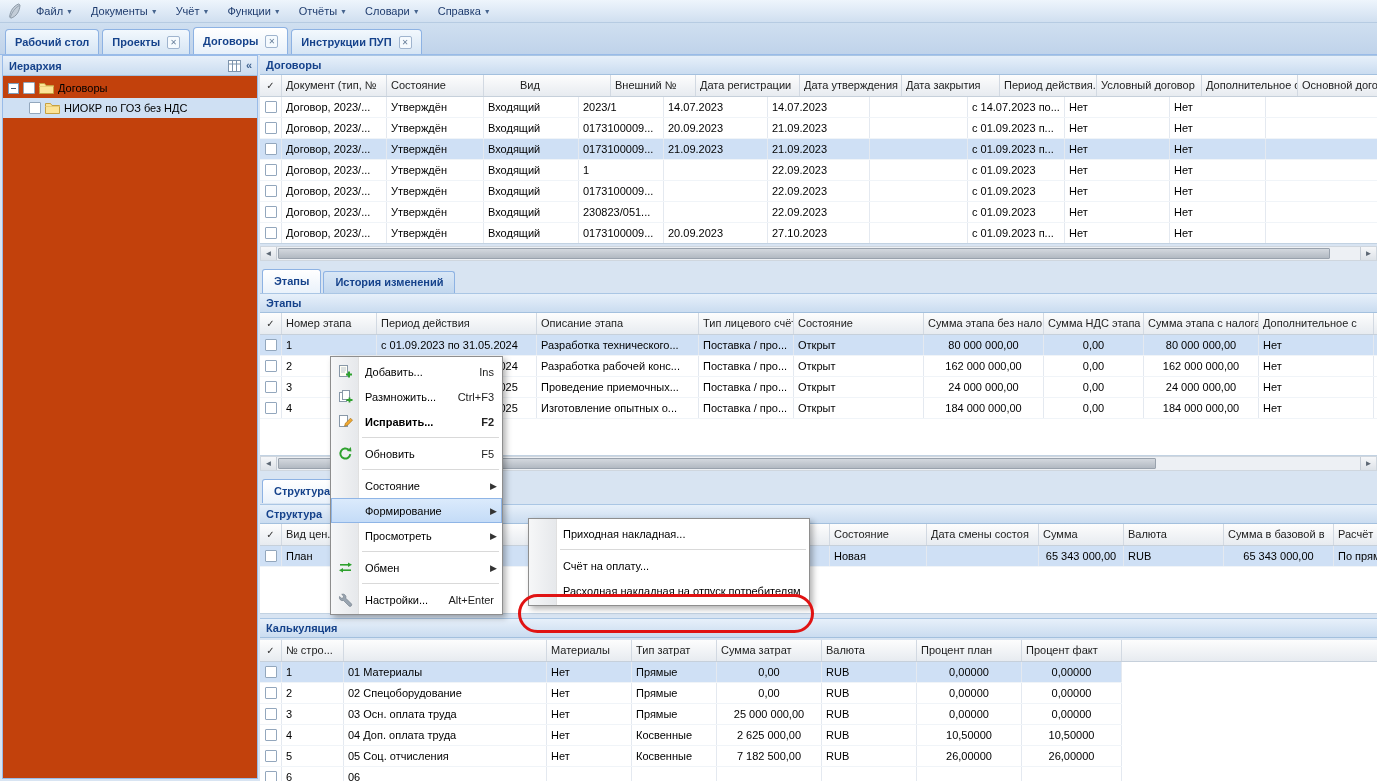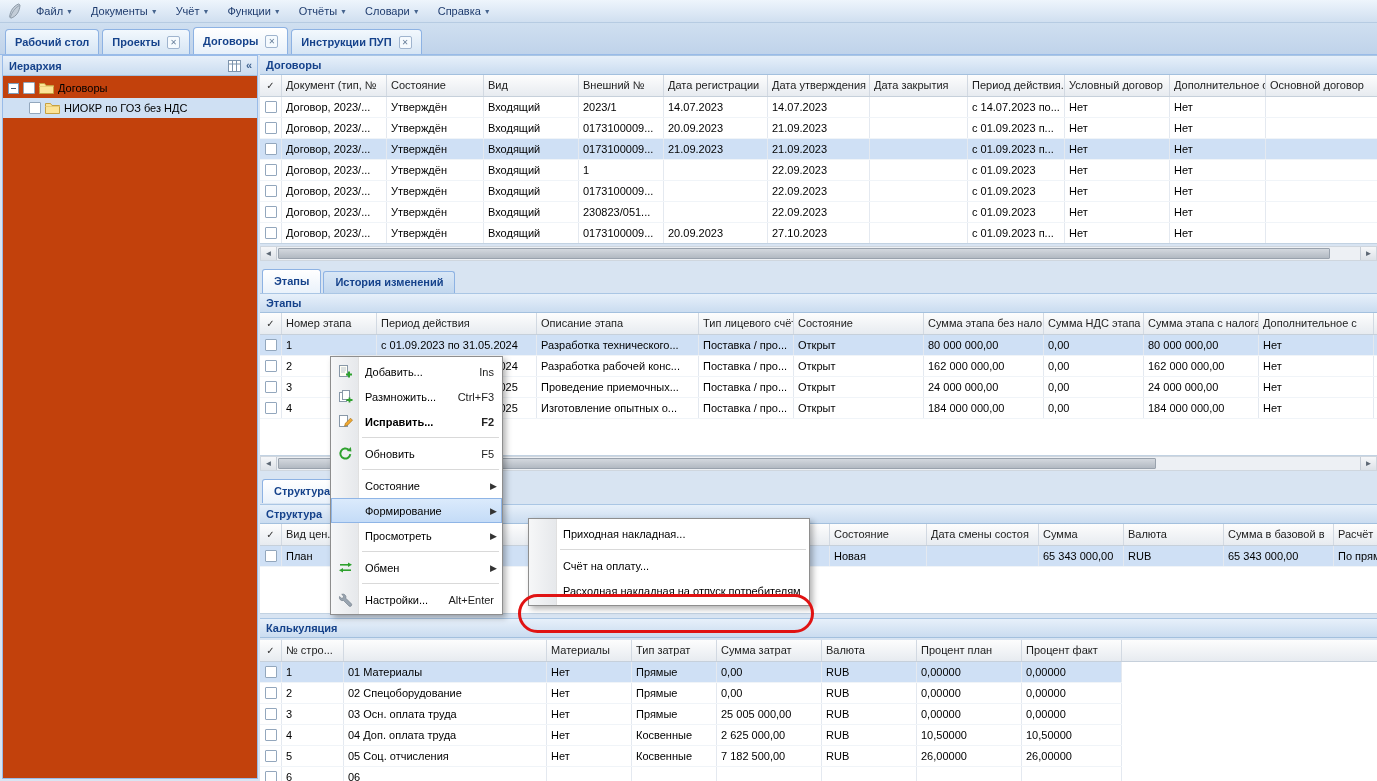--- a/index.html
+++ b/index.html
@@ -80,21 +80,21 @@
   .g-head { display:flex; height:22px; background:linear-gradient(#fdfdfd,#e7ebf0); border-bottom:1px solid #c6d0db; width:max-content; min-width:100%; }
   .g-hcell {
     border-right:1px solid #d2d9e2; padding:4px 4px 0 4px; white-space:nowrap; overflow:hidden;
     color:#1c1c1c; flex:0 0 auto;
   }
   .g-body { background:#fff; }
   .g-row { display:flex; height:21px; width:max-content; min-width:100%; border-bottom:1px solid #f0f4f8; background:#fff; }
   .grid.limit .g-row { min-width:0; }
   .g-row.sel { background:#cfe0f5; }
   .g-cell { border-right:1px solid #e4e9f0; padding:4px 4px 0 4px; white-space:nowrap; overflow:hidden; flex:0 0 auto; }
-  .g-cell.num { text-align:left; }
+  .g-cell.num { text-align:center; }
   .g-cb { display:flex; align-items:center; justify-content:center; padding:0; font-size:10px; color:#333; }
 
   
   .subtabs { display:flex; align-items:flex-end; gap:2px; padding-left:2px; height:25px; }
   .stab {
     height:22px; padding:0 11px; line-height:20px;
     background:linear-gradient(#d9e7f6,#c2d7ee); border:1px solid #8db2e3; border-bottom:none;
     border-radius:3px 3px 0 0; color:#15428b; font-weight:bold; white-space:nowrap;
   }
   .stab.active { background:linear-gradient(#ffffff,#eaf2fb); height:24px; line-height:22px; }
@@ -213,21 +213,21 @@
   <div id="main">
 
     <div class="phdr" style="top:0; height:20px;">
       <span class="title">Договоры</span>
     </div>
     <div class="grid" id="contracts-grid" style="top:20px; height:169px;">
         <div class="g-head">
           <div class="g-hcell g-cb" style="width: 22px;">✓</div>
           <div class="g-hcell" style="width: 105px;">Документ (тип, №</div>
           <div class="g-hcell" style="width: 97px;">Состояние</div>
-          <div class="g-hcell" style="width: 95px;">Вид</div>
+          <div class="g-hcell" style="width: 95px; margin-left: 32px;">Вид</div>
           <div class="g-hcell" style="width: 85px;">Внешний №</div>
           <div class="g-hcell" style="width: 104px;">Дата регистрации</div>
           <div class="g-hcell" style="width: 102px;">Дата утверждения</div>
           <div class="g-hcell" style="width: 98px;">Дата закрытия</div>
           <div class="g-hcell" style="width: 97px;">Период действия...</div>
           <div class="g-hcell" style="width: 105px;">Условный договор</div>
           <div class="g-hcell" style="width: 96px;">Дополнительное с</div>
           <div class="g-hcell" style="width: 112px;">Основной договор</div>
         </div>
         <div class="g-body">
@@ -512,21 +512,21 @@
             <div class="g-cell num" style="width: 100px;">0,00000</div>
           </div>
           <div class="g-row">
             <div class="g-cell g-cb" style="width: 22px;">
               <span class="cbx"></span>
             </div>
             <div class="g-cell" style="width: 62px;">3</div>
             <div class="g-cell" style="width: 203px;">03 Осн. оплата труда</div>
             <div class="g-cell" style="width: 85px;">Нет</div>
             <div class="g-cell" style="width: 85px;">Прямые</div>
-            <div class="g-cell num" style="width: 105px;">25 005 000,00</div>
+            <div class="g-cell num" style="width: 105px;">25 000 000,00</div>
             <div class="g-cell" style="width: 95px;">RUB</div>
             <div class="g-cell num" style="width: 105px;">0,00000</div>
             <div class="g-cell num" style="width: 100px;">0,00000</div>
           </div>
           <div class="g-row">
             <div class="g-cell g-cb" style="width: 22px;">
               <span class="cbx"></span>
             </div>
             <div class="g-cell" style="width: 62px;">4</div>
             <div class="g-cell" style="width: 203px;">04 Доп. оплата труда</div>

